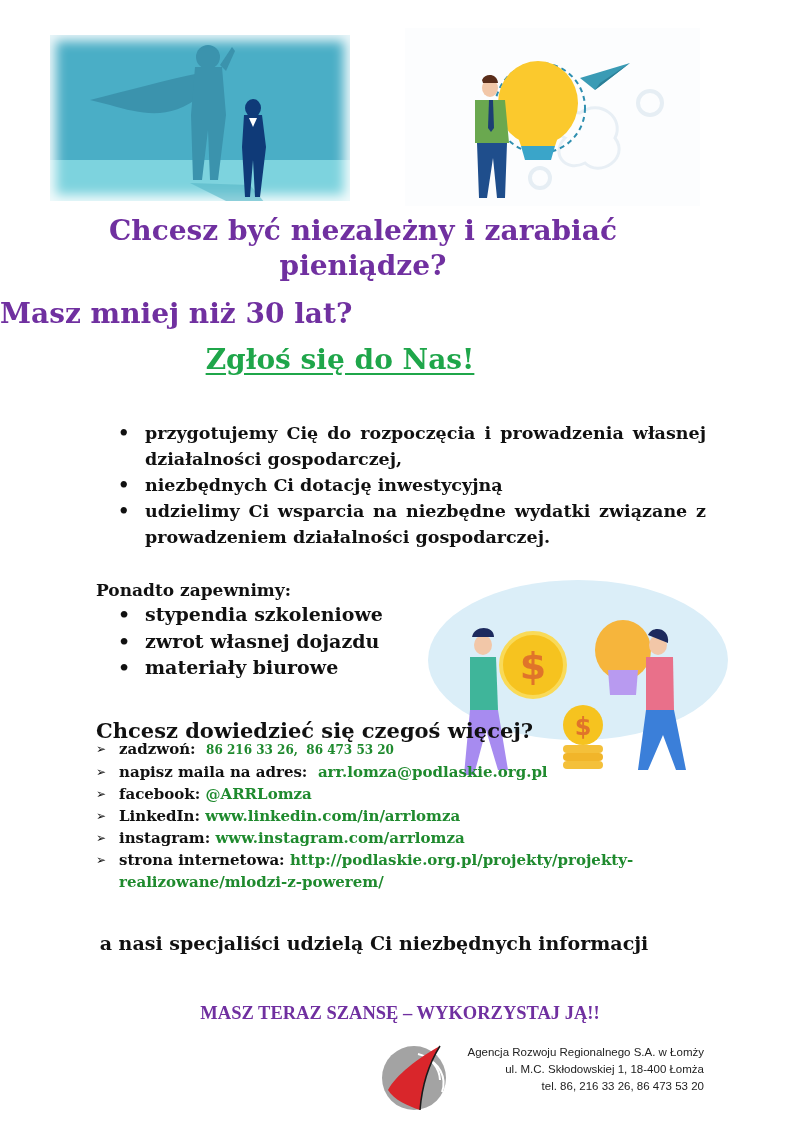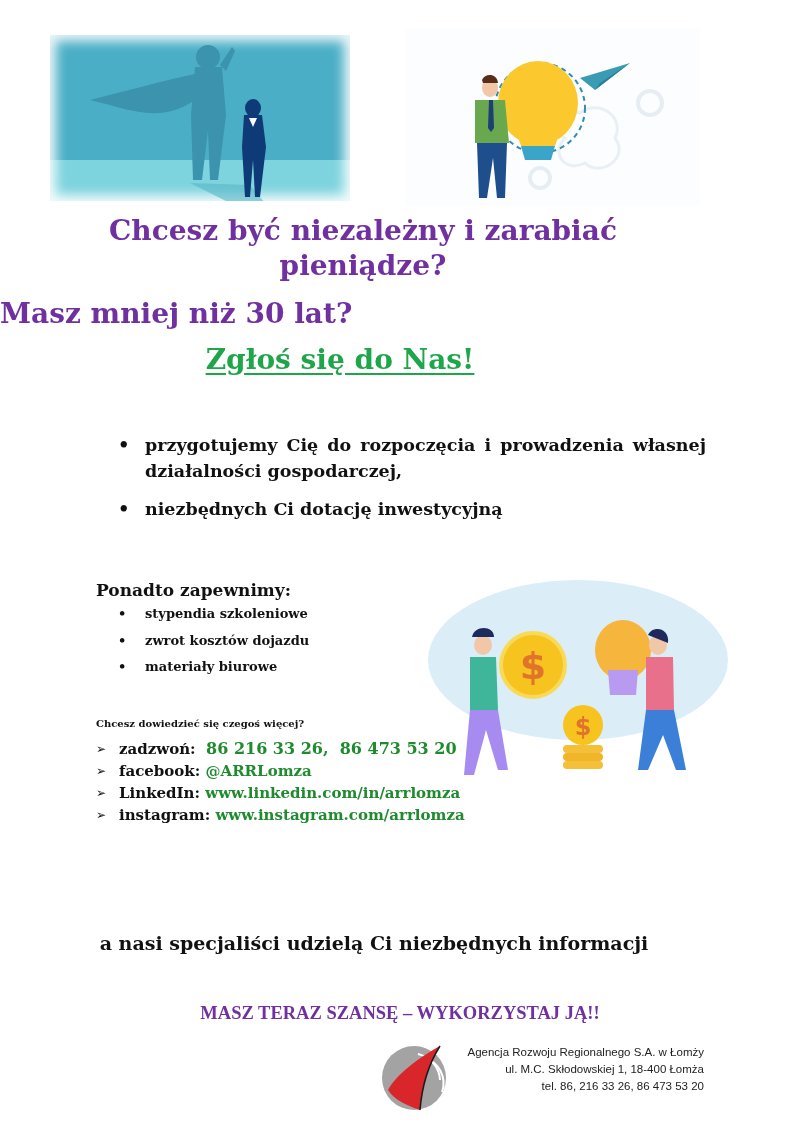--- a/index.html
+++ b/index.html
@@ -30,35 +30,35 @@
     font-weight: bold; font-size: 28px;
   }
   .h3 {
     left: 0; width: 680px; text-align: center; color: #1fa64a;
     font-weight: bold; font-size: 28px; text-decoration: underline;
     text-underline-offset: 4px;
   }
 
   
   .main-list { left: 118px; top: 420px; width: 588px; font-weight: bold; font-size: 17.5px; line-height: 26px; }
-  .main-list li { list-style: none; position: relative; padding-left: 27px; text-align: justify; text-align-last: left; margin-top: 12px; }
+  .main-list li { list-style: none; position: relative; padding-left: 27px; text-align: justify; text-align-last: left; }
   .main-list li::before { content: "•"; position: absolute; left: 0; top: 0; font-size: 18px; }
 
   .extra-title { left: 96px; top: 580px; font-weight: bold; font-size: 17px; }
-  .extra-list { left: 118px; top: 601px; font-weight: bold; font-size: 13px; line-height: 26.5px; }
+  .extra-list { left: 118px; top: 601px; font-weight: bold; font-size: 19px; line-height: 26.5px; }
   .extra-list li { list-style: none; position: relative; padding-left: 27px; }
   .extra-list li::before { content: "•"; position: absolute; left: 0; top: 0; }
 
   
-  .contact-title { left: 96px; top: 718px; font-weight: bold; font-size: 10px; }
+  .contact-title { left: 96px; top: 718px; font-weight: bold; font-size: 21px; }
   .contact-list { left: 96px; top: 738px; width: 620px; font-weight: bold; font-size: 15px; line-height: 22px; }
   .contact-list li { list-style: none; position: relative; padding-left: 23px; }
   .contact-list li::before { content: "➢"; position: absolute; left: 0; top: 0; font-size: 12px; font-family: "DejaVu Sans", sans-serif; }
   .green { color: #1f8a2e; }
-  .phone { font-size: 16px; margin-top: 28px; }
+  .phone { font-size: 12px; margin-top: 28px; }
 
   .closing { left: 0; width: 748px; top: 932px; text-align: center; font-weight: bold; font-size: 19px; }
   .slogan { left: 0; width: 800px; top: 1003px; text-align: center; font-weight: bold; font-size: 18.5px; color: #7030a0; font-family: "Liberation Serif", serif; }
 
   .footer-logo { left: 378px; top: 1040px; width: 72px; height: 72px; }
   .footer-text {
     left: 452px; top: 1044px; width: 252px; text-align: right;
     font-family: "Liberation Sans", sans-serif; font-size: 11.5px; line-height: 17px; color: #222;
   }
 
@@ -108,26 +108,27 @@
 </div>
 
 <div class="abs h1" style="top:214px;">Chcesz być niezależny i zarabiać</div>
 <div class="abs h1" style="top:249px;">pieniądze?</div>
 <div class="abs h2" style="top:297px;">Masz mniej niż 30 lat?</div>
 <div class="abs h3" style="top:343px;">Zgłoś się do Nas!</div>
 
 <ul class="abs main-list">
   <li>przygotujemy Cię do rozpoczęcia i prowadzenia własnej działalności gospodarczej,</li>
   <li>niezbędnych Ci dotację inwestycyjną</li>
+  <li>udzielimy Ci wsparcia na niezbędne wydatki związane z prowadzeniem działalności gospodarczej.</li>
 </ul>
 
 <div class="abs extra-title">Ponadto zapewnimy:</div>
 <ul class="abs extra-list">
   <li>stypendia szkoleniowe</li>
-  <li>zwrot kosztów dojazdu</li>
+  <li>zwrot własnej dojazdu</li>
   <li>materiały biurowe</li>
 </ul>
 
 <div class="abs money-illus">
   <svg width="326" height="215" viewBox="0 0 326 215">
     <ellipse cx="170" cy="95" rx="150" ry="80" fill="#dbeef8"></ellipse>
 
     <ellipse cx="75" cy="80" rx="9" ry="10" fill="#f2c7a8"></ellipse>
     <path d="M64 72 C66 60,86 60,86 72 Z" fill="#1d2a5e"></path>
     <path d="M62 92 L88 92 L90 145 L62 145 Z" fill="#3fb59a"></path>
@@ -152,30 +153,38 @@
   </svg>
 </div>
 
 <div class="abs contact-title">Chcesz dowiedzieć się czegoś więcej?</div>
 <ul class="abs contact-list">
   <li>
     <span>zadzwoń:</span>&nbsp;
     <span class="green phone" style="white-space:pre;">86 216 33 26,  86 473 53 20</span>
   </li>
   <li>
+    <span>napisz maila na adres:</span>&nbsp;
+    <span class="green">arr.lomza@podlaskie.org.pl</span>
+  </li>
+  <li>
     <span>facebook:</span>
     <span class="green">@ARRLomza</span>
   </li>
   <li>
     <span>LinkedIn:</span>
     <span class="green">www.linkedin.com/in/arrlomza</span>
   </li>
   <li>
     <span>instagram:</span>
     <span class="green">www.instagram.com/arrlomza</span>
+  </li>
+  <li style="width:560px;">
+    <span>strona internetowa:</span>
+    <span class="green">http://podlaskie.org.pl/projekty/projekty-realizowane/mlodzi-z-powerem/</span>
   </li>
 </ul>
 
 <div class="abs closing">a nasi specjaliści udzielą Ci niezbędnych informacji</div>
 <div class="abs slogan">MASZ TERAZ SZANSĘ – WYKORZYSTAJ JĄ!!</div>
 
 <div class="abs footer-logo">
   <svg width="72" height="72" viewBox="0 0 72 72">
     <circle cx="36" cy="38" r="32" fill="#a3a3a3"></circle>
     <path d="M40 14 A28 28 0 0 1 62 40" fill="none" stroke="#ffffff" stroke-width="2"></path>

